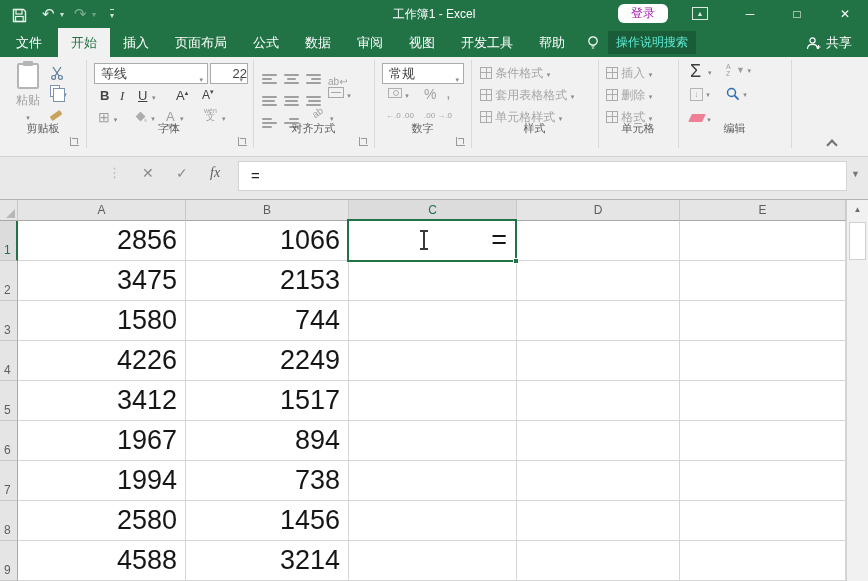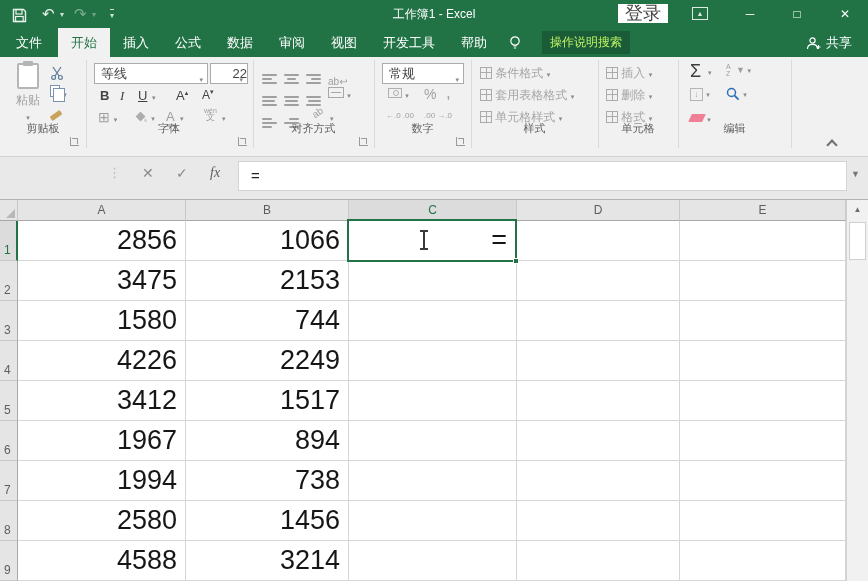--- a/index.html
+++ b/index.html
@@ -6,31 +6,31 @@
   html,body { width:868px; height:581px; overflow:hidden;
     font-family:"Liberation Sans", sans-serif; background:#fff; }
   #stage { position:relative; width:868px; height:581px; }
 
   
   #titlebar { position:absolute; left:0; top:0; width:868px; height:28px; background:#217346; color:#fff; }
   .qa-icon { position:absolute; top:5px; color:#eaf2ec; font-size:15px; line-height:18px; }
   .qa-caret { position:absolute; top:10px; font-size:8px; color:#cfe0d5; }
   .dim { opacity:.45; }
   #win-title { position:absolute; left:0; right:0; top:0; height:28px; text-align:center; font-size:12px; line-height:28px; color:#fff; }
-  #login-btn { position:absolute; left:618px; top:4px; width:50px; height:19px; background:#fff; color:#404040; font-size:18px; text-align:center; line-height:19px; }
+  #login-btn { position:absolute; left:618px; top:4px; width:50px; height:19px; background:#fff; color:#a21caf; font-size:12px; text-align:center; line-height:19px;border-radius:6px; }
   .winctl { position:absolute; top:0; width:30px; height:28px; text-align:center; line-height:28px; font-size:12px; color:#fff; }
   #ribbon-opts { position:absolute; left:692px; top:7px; width:16px; height:13px; border:1px solid #dfeae3; text-align:center; font-size:7px; line-height:11px; color:#dfeae3; }
 
   
   #tabrow { position:absolute; left:0; top:28px; width:868px; height:29px; background:#217346; display:flex; align-items:stretch; }
   .tab { color:#fff; font-size:13px; line-height:29px; padding:0 13px; }
   .tab.file { padding:0 16px; }
   .tab.active { background:#f1f1f1; color:#217346; }
   #tellme { display:flex; align-items:center; margin-left:8px; }
-  #tellme-box { background:#1a5c38; color:#bef264; font-size:12px; padding:3px 8px; margin-left:20px; }
+  #tellme-box { background:#1a5c38; color:#5eead4; font-size:12px; padding:3px 8px; margin-left:8px; }
   #share { margin-left:auto; display:flex; align-items:center; color:#fff; font-size:13px; padding-right:16px; }
 
   
   #ribbon { position:absolute; left:0; top:57px; width:868px; height:100px; background:#f1f1f1; border-bottom:1px solid #d2d2d2; }
   .vsep { position:absolute; top:3px; height:88px; width:1px; background:#dadada; }
   .glabel { position:absolute; top:64px; font-size:11px; color:#5e5e5e; text-align:center; }
   .lau { position:absolute; top:80px; width:9px; height:9px; border-left:1px solid #9a9a9a; border-bottom:1px solid #9a9a9a; }
   .lau::after { content:""; position:absolute; right:1px; top:1px; width:5px; height:5px; border-right:1px solid #9a9a9a; border-top:1px solid #9a9a9a; }
   .rbtn { position:absolute; font-size:12px; color:#444; }
   .gray { color:#9f9f9f !important; }
@@ -116,20 +116,21 @@
     <div id="ribbon-opts">▲</div>
     <div class="winctl" style="left:735px">─</div>
     <div class="winctl" style="left:782px">□</div>
     <div class="winctl" style="left:830px">✕</div>
   </div>
 
   <div id="tabrow">
     <div class="tab file">文件</div>
     <div class="tab active">开始</div>
     <div class="tab">插入</div>
+    <div class="tab">页面布局</div>
     <div class="tab">公式</div>
     <div class="tab">数据</div>
     <div class="tab">审阅</div>
     <div class="tab">视图</div>
     <div class="tab">开发工具</div>
     <div class="tab">帮助</div>
     <div id="tellme">
       <span>
         <svg width="14" height="16" viewBox="0 0 14 16">
             <circle cx="7" cy="6" r="4.2" fill="none" stroke="#fff" stroke-width="1.2"></circle>

